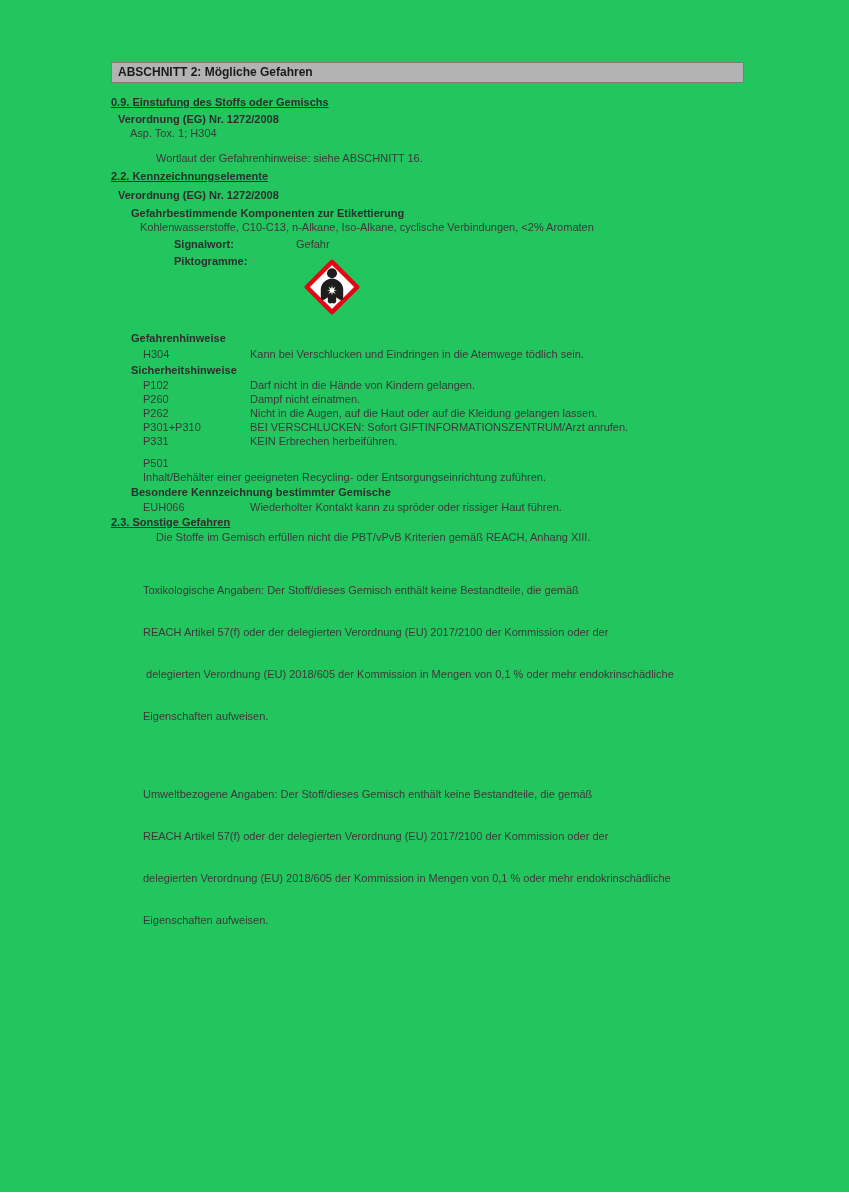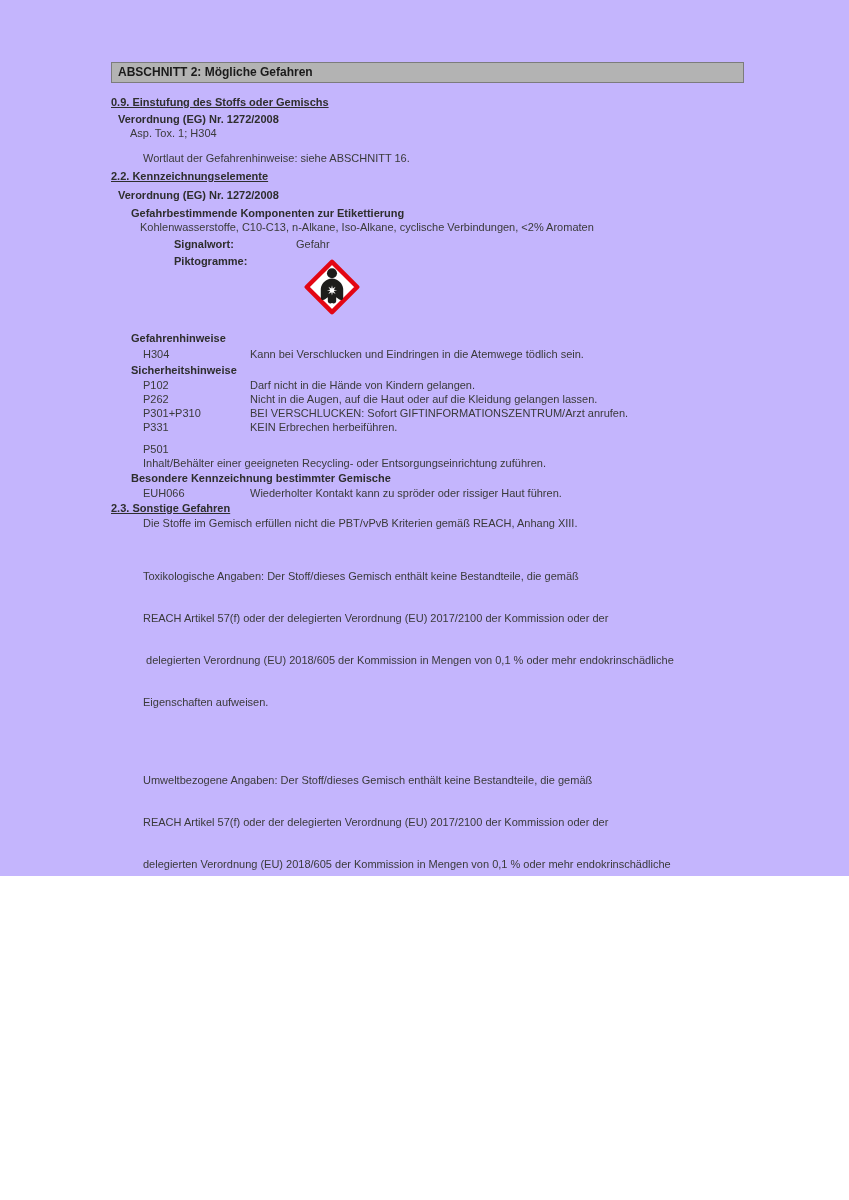--- a/index.html
+++ b/index.html
@@ -1,21 +1,21 @@
 <!DOCTYPE html>
 <html><head>
 <meta charset="utf-8">
 <style>
   * { margin: 0; padding: 0; box-sizing: border-box; }
   html, body { background: #ffffff; }
   .page {
     position: relative;
     width: 849px;
-    height: 876px;
-    background: #c4b5fd;
+    height: 1192px;
+    background: #22c55e;
     font-family: "Liberation Sans", sans-serif;
     font-size: 11px;
     line-height: 14px;
     color: #3a3a3a;
     overflow: hidden;
   }
   .content {
     position: absolute;
     left: 111px;
     top: 62px;
@@ -42,21 +42,21 @@
   .mt8  { margin-top: 8px; flex-direction: column; }
   .mt5  { margin-top: 5px; }
   .mt4  { margin-top: 4px; }
   .mt3  { margin-top: 3px; }
   .mt2  { margin-top: 2px; }
   .mt1  { margin-top: 1px; }
   .ind7  { margin-left: 7px; }
   .ind16 { margin-left: 20px; }
   .ind19 { margin-left: 19px; }
   .ind29 { margin-left: 29px; }
-  .ind32 { margin-left: 32px; }
+  .ind32 { margin-left: 45px; }
   .kv-row { display: flex; margin-left: 19px; }
   .kv-label { width: 122px; flex: none; font-weight: bold; color: #2e2e2e; margin-left: 44px; }
   .st-row { display: flex; margin-left: 32px; }
   .st-code { width: 107px; flex: none; }
   .st-text { flex: 1; }
   .picto-row { margin-top: 3px; align-items: flex-start; gap: 8px; }
   .picto { width: 56px; height: 64px; margin-top: 1px; }
   .picto svg { display: block; width: 100%; height: 100%; }
   .para { margin-left: 32px; white-space: pre-wrap; }
 </style>
@@ -102,20 +102,24 @@
       <div class="st-code">H304</div>
       <div class="st-text">Kann bei Verschlucken und Eindringen in die Atemwege tödlich sein.</div>
     </div>
 
     <div class="b ind16 mt2">Sicherheitshinweise</div>
     <div class="st-row mt1">
       <div class="st-code">P102</div>
       <div class="st-text">Darf nicht in die Hände von Kindern gelangen.</div>
     </div>
     <div class="st-row">
+      <div class="st-code">P260</div>
+      <div class="st-text">Dampf nicht einatmen.</div>
+    </div>
+    <div class="st-row">
       <div class="st-code">P262</div>
       <div class="st-text">Nicht in die Augen, auf die Haut oder auf die Kleidung gelangen lassen.</div>
     </div>
     <div class="st-row">
       <div class="st-code">P301+P310</div>
       <div class="st-text">BEI VERSCHLUCKEN: Sofort GIFTINFORMATIONSZENTRUM/Arzt anrufen.</div>
     </div>
     <div class="st-row">
       <div class="st-code">P331</div>
       <div class="st-text">KEIN Erbrechen herbeiführen.</div>

